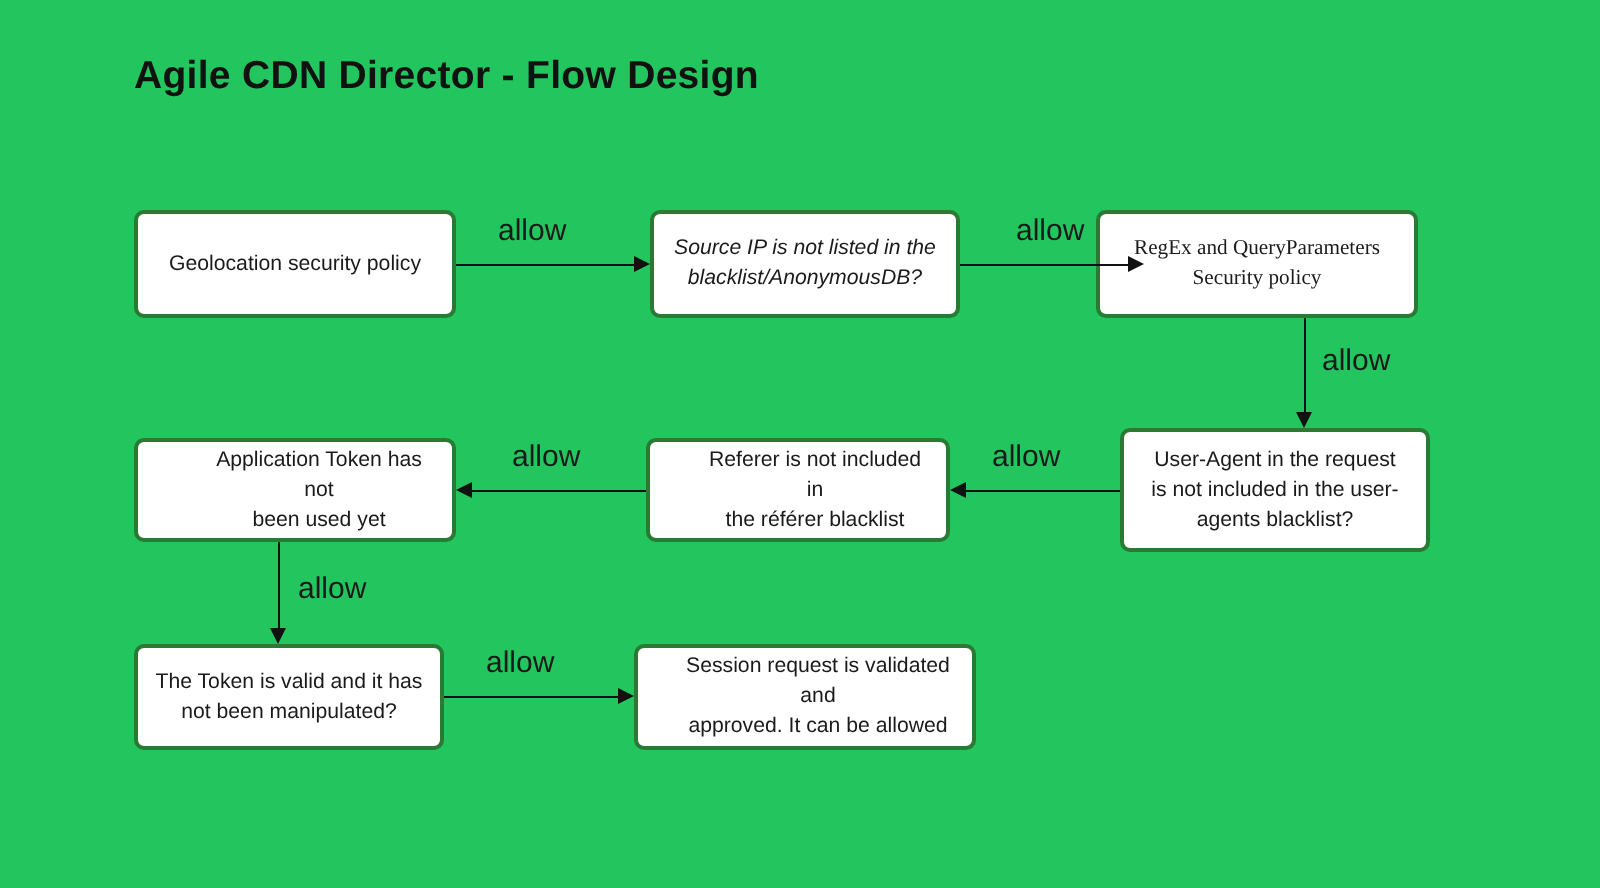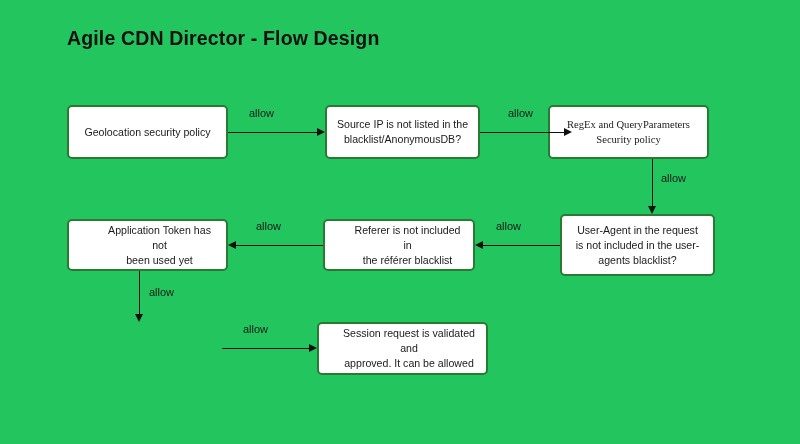--- a/index.html
+++ b/index.html
@@ -43,21 +43,21 @@
     font-size: 10.6px;
     line-height: 15px;
     padding: 2px 7px;
   }
   .node-label {
     display: block;
     white-space: pre-line;
   }
   
   #node-geolocation      { left: 67px;  top: 105px; width: 161px; height: 54px; }
-  #node-source-ip        { left: 325px; top: 105px; width: 155px; height: 54px; }
+  #node-source-ip        { left: 325px; top: 105px; width: 155px; height: 54px; font-style: italic; }
   #node-regex            { left: 548px; top: 105px; width: 161px; height: 54px; font-family: Liberation Serif, serif; }
   #node-user-agent       { left: 560px; top: 214px; width: 155px; height: 62px; }
   #node-referer          { left: 323px; top: 219px; width: 152px; height: 52px; padding-left: 24px; }
   #node-app-token        { left: 67px;  top: 219px; width: 161px; height: 52px; padding-left: 31px; }
   #node-token-valid      { left: 67px;  top: 322px; width: 155px; height: 53px; }
   #node-session-approved { left: 317px; top: 322px; width: 171px; height: 53px; padding-left: 20px; }
 
   
   .edge {
     position: absolute;
@@ -87,21 +87,21 @@
     border-bottom: 4.6px solid transparent;
     border-right: 8px solid #111111;
   }
   .arrow-down {
     border-left: 4.6px solid transparent;
     border-right: 4.6px solid transparent;
     border-top: 8px solid #111111;
   }
   .edge-label {
     position: absolute;
-    font-size: 11px;
+    font-size: 15px;
     color: #1a1a1a;
     white-space: nowrap;
   }
 </style>
 </head>
 <body>
 
 <div id="canvas">
 
   <div id="page-title">Agile CDN Director - Flow Design</div>
@@ -129,20 +129,24 @@
   <div class="node" id="node-referer">
     <span class="node-label">Referer is not included in
 the référer blacklist</span>
   </div>
 
   <div class="node" id="node-app-token">
     <span class="node-label">Application Token has not
 been used yet</span>
   </div>
 
+  <div class="node" id="node-token-valid">
+    <span class="node-label">The Token is valid and it has
+not been manipulated?</span>
+  </div>
 
   <div class="node" id="node-session-approved">
     <span class="node-label">Session request is validated and
 approved. It can be allowed</span>
   </div>
 
   <div class="edge">
     <div class="edge-line-h" style="left:228px; top:132px; width:89px;"></div>
     <div class="arrowhead arrow-right" style="left:317px; top:127.5px;"></div>
     <div class="edge-label" style="left:249px; top:107px;">allow</div>

